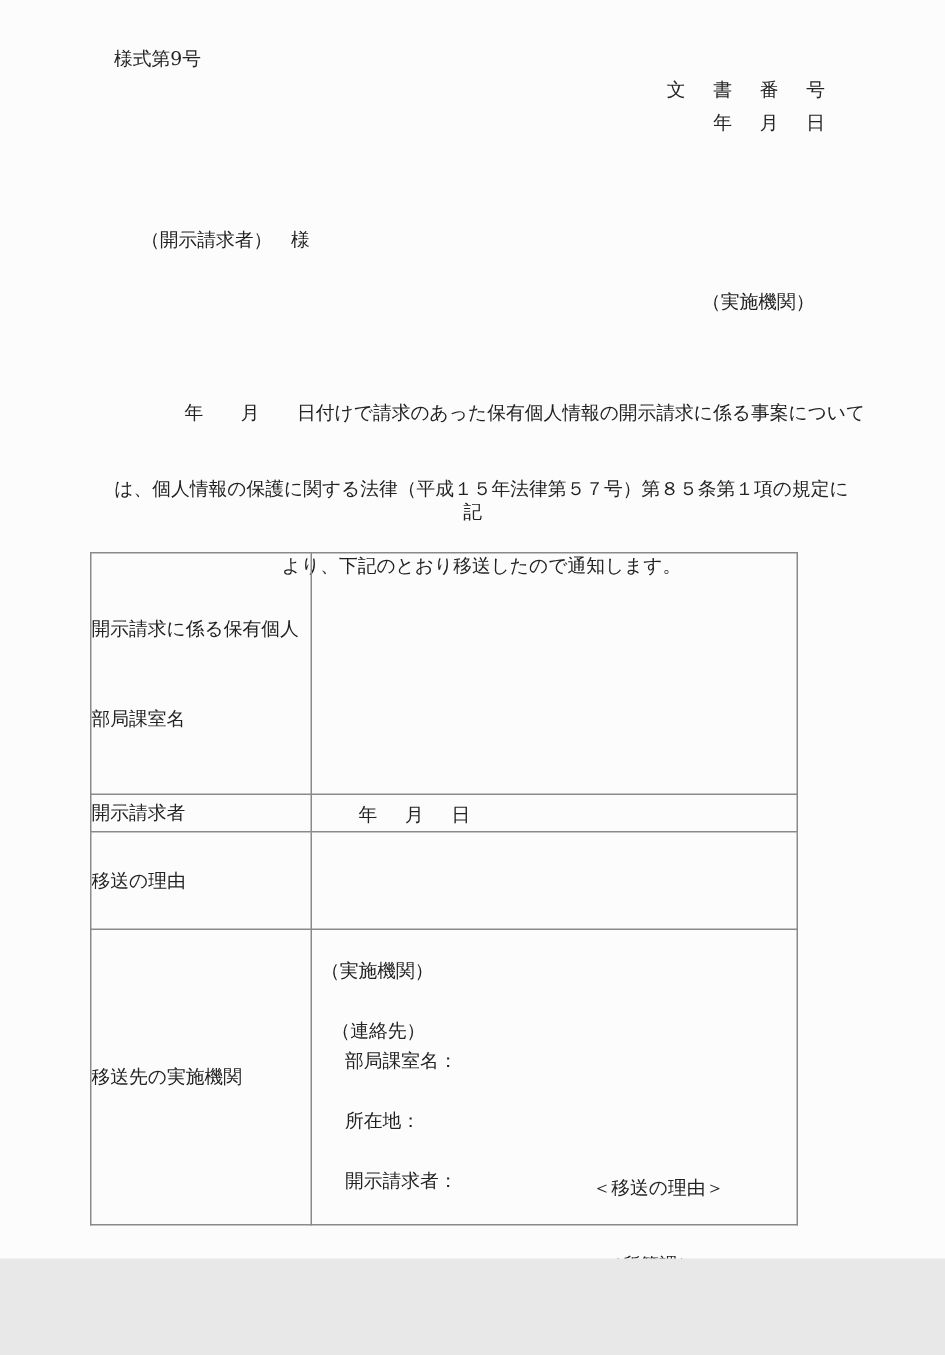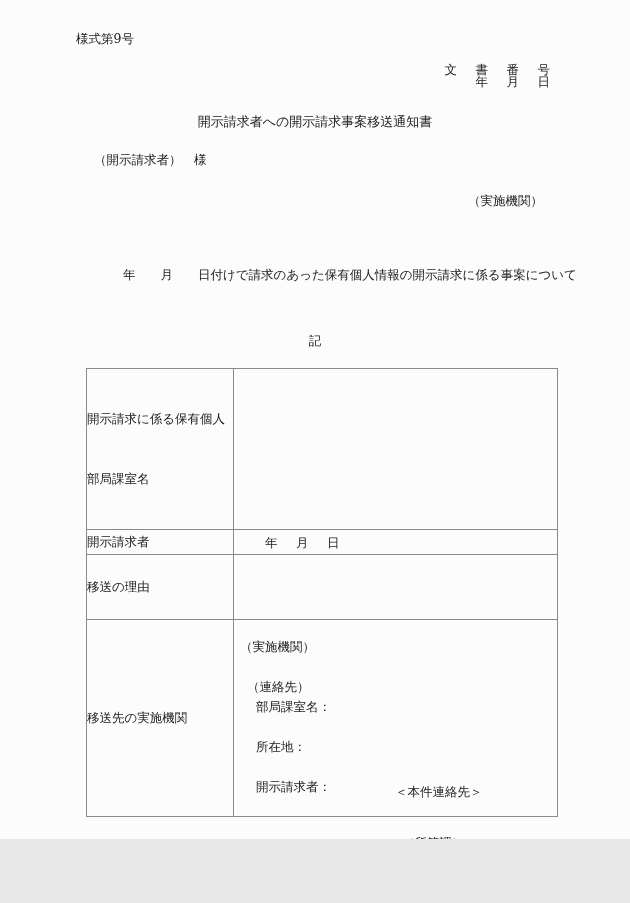--- a/index.html
+++ b/index.html
@@ -13,31 +13,31 @@
     height:839px;
     margin:0 auto;
     background:#fcfcfc;
     color:#222;
     font-size:12.5px;
     line-height:1.2;
     overflow:hidden;
   }
   .abs{position:absolute;white-space:pre;}
   .form-number{left:76px;top:31px;}
-  .doc-number{right:77px;top:62px;letter-spacing:3px;}
+  .doc-number{right:77px;top:52px;letter-spacing:3px;}
   .date-line{right:77px;top:74px;letter-spacing:3px;}
   .doc-title{left:0;top:114px;width:100%;text-align:center;font-size:13px;white-space:pre;}
   .addressee{left:94px;top:152px;}
   .issuer{right:87px;top:193px;}
   .body-para{left:75px;top:234px;width:492px;text-align:center;}
   .body-para .bline{line-height:21px;white-space:pre;}
   .body-para .bline.indented{padding-left:48px;}
   .ki-label{left:0;top:333px;width:100%;text-align:center;white-space:pre;}
   table.transfer{
-    position:absolute;left:86px;top:368px;
+    position:absolute;left:60px;top:368px;
     border-collapse:collapse;table-layout:fixed;
     width:471px;font-size:12.5px;color:#222;
   }
   table.transfer td{
     border:1px solid #8a8a8a;
     padding:0;
     vertical-align:top;
     overflow:hidden;
   }
   table.transfer col.c1{width:147px;}
@@ -63,27 +63,28 @@
 </style>
 </head>
 <body>
 
 <div class="page">
 
   <div class="abs form-number">様式第9号</div>
   <div class="abs doc-number">文　書　番　号</div>
   <div class="abs date-line">年　月　日</div>
 
-  <div class="abs doc-title">開示請求者への開示請求事案移送通知書</div>
 
   <div class="abs addressee">（開示請求者）　様</div>
   <div class="abs issuer">（実施機関）</div>
 
   <div class="abs body-para">
     <div class="bline indented">年　　月　　日付けで請求のあった保有個人情報の開示請求に係る事案について</div>
+    <div class="bline">は、個人情報の保護に関する法律（平成１５年法律第５７号）第８５条第１項の規定に</div>
+    <div class="bline">より、下記のとおり移送したので通知します。</div>
   </div>
 
   <div class="abs ki-label">記</div>
 
   <table class="transfer">
     <colgroup>
         <col class="c1">
         <col class="c2">
       </colgroup>
     <tbody>
@@ -112,20 +113,20 @@
           <div class="line"></div>
           <div class="line ind-c">所在地：</div>
           <div class="line"></div>
           <div class="line ind-c">開示請求者：</div>
         </td>
       </tr>
     </tbody>
   </table>
 
   <div class="abs footer-block">
-    <div class="fline">＜本件連絡先＞</div>
+    <div class="fline">＜移送の理由＞</div>
     <div class="fline f-pad7">（所管課）</div>
     <div class="fline f-pad10">電　話：</div>
     
     
   </div>
 
 </div>
 
 </body></html>

